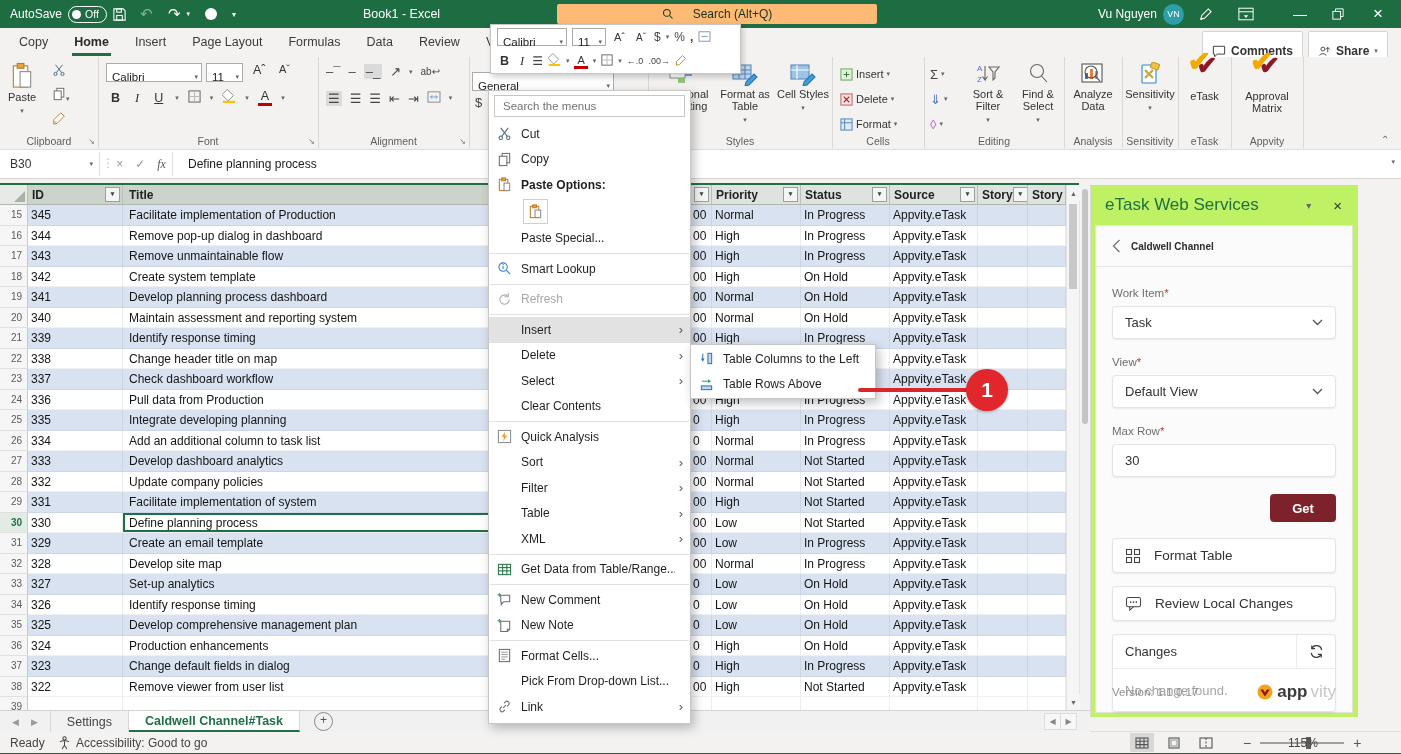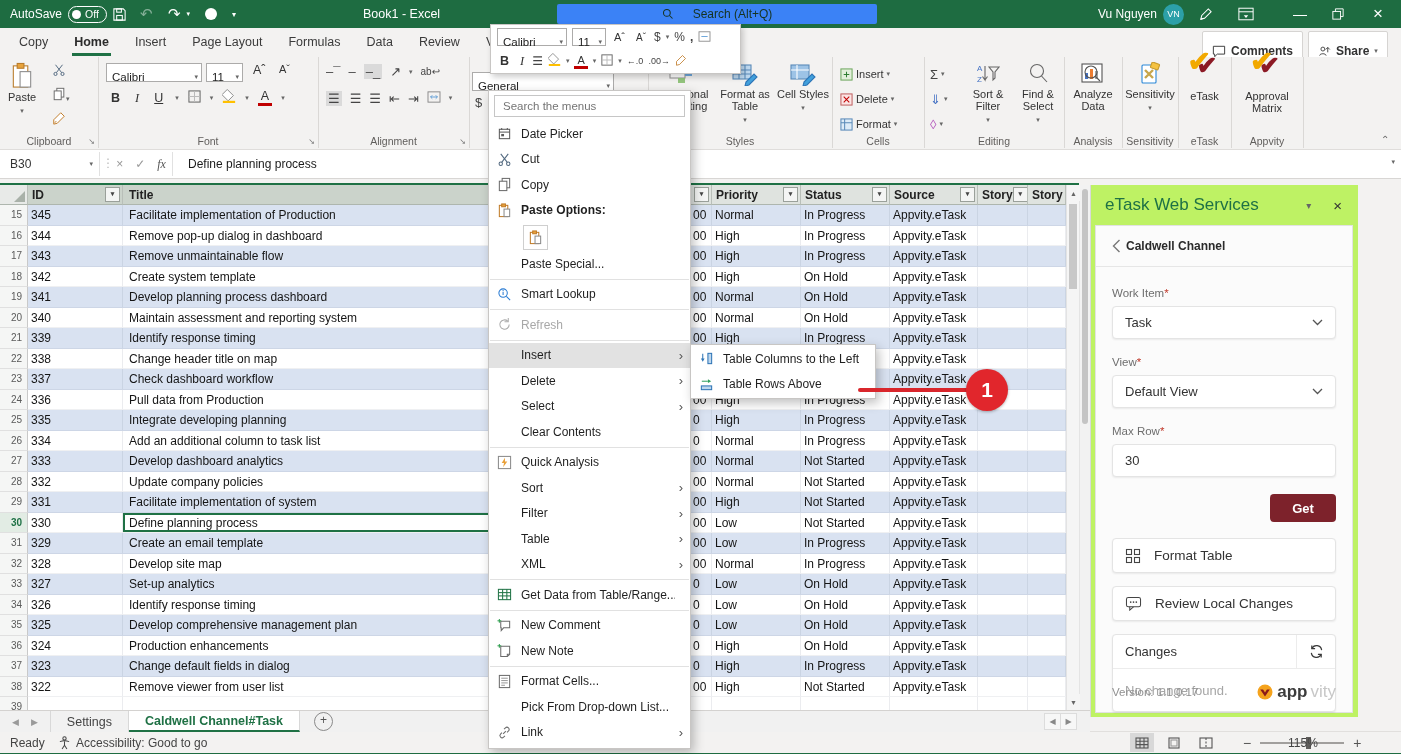--- a/index.html
+++ b/index.html
@@ -4,21 +4,21 @@
 <style>
   html,body{margin:0;padding:0;background:#777;}
   #app{position:relative;width:1401px;height:754px;background:#F3F2F1;overflow:hidden;
        font-family:"Liberation Sans",sans-serif;-webkit-font-smoothing:antialiased;}
   
   #titlebar{position:absolute;left:0;top:0;width:1401px;height:28px;background:#1E6C41;color:#fff;font-size:12px;}
   #titlebar .tb{position:absolute;top:0;height:28px;display:flex;align-items:center;gap:6px;}
   .as-pill{display:flex;align-items:center;gap:4px;border:1px solid #fff;border-radius:9px;height:15px;padding:0 7px 0 3px;font-size:10.5px;}
   .as-dot{width:9px;height:9px;border-radius:50%;background:#fff;}
   .dim{opacity:.45;}
-  #searchpill{position:absolute;left:557px;top:4px;width:320px;height:20px;background:#3b82f6;border-radius:2px;
+  #searchpill{position:absolute;left:557px;top:4px;width:320px;height:20px;background:#fdba74;border-radius:2px;
     display:flex;align-items:center;justify-content:center;gap:19px;color:#16331F;font-size:12px;cursor:text;}
   #avatar{width:21px;height:21px;border-radius:50%;background:#2CA0A8;color:#fff;font-size:9px;display:flex;align-items:center;justify-content:center;}
   .winbtn{width:34px;height:28px;display:flex;align-items:center;justify-content:center;font-size:14px;}
   
   #tabrow{position:absolute;left:0;top:28px;width:1401px;height:29px;background:#F3F2F1;}
   #ribbon-tabs{display:flex;height:29px;align-items:center;padding-left:6px;}
   .tab{padding:0 13px;font-size:12.5px;color:#3b3b3b;height:29px;line-height:29px;position:relative;white-space:nowrap;}
   .tab.active{font-weight:bold;color:#2b2b2b;}
   .tab.active::after{content:"";position:absolute;left:11px;right:11px;bottom:1px;height:3px;background:#1F7145;}
   .trbtn{position:absolute;top:3px;height:22px;border:1px solid #D6D4D2;border-radius:2px;background:#fff;
@@ -81,21 +81,21 @@
   .vicon{width:24px;height:19px;display:flex;align-items:center;justify-content:center;}
   .vicon.on{background:#D8D8D8;}
   #zoomtrack{width:84px;height:2px;background:#A19F9D;position:relative;}
   #zoomthumb{position:absolute;left:46px;top:-5px;width:5px;height:12px;background:#605E5C;}
   #bottomline{position:absolute;left:0;top:752px;width:1401px;height:2px;background:#1E6C41;}
   
   #panel{position:absolute;left:1090px;top:185px;width:268px;height:532px;background:#bef264;border-left:1px solid #D9D9D9;box-sizing:border-box;z-index:4;}
   #panel-h{display:flex;align-items:center;padding:10px 16px 6px 14px;gap:22px;}
   #panel-h .pt{flex:1;color:#1F7145;font-size:17px;}
   #pcard{position:absolute;left:4px;right:5px;top:40px;bottom:4px;border:1px solid #E2E2E2;background:#FBFBFB;}
-  #pchead{height:40px;display:flex;align-items:center;gap:5px;padding:0 16px;border-bottom:1px solid #E6E6E6;font-size:12px;font-weight:bold;color:#2b2b2b;}
+  #pchead{height:40px;display:flex;align-items:center;gap:10px;padding:0 16px;border-bottom:1px solid #E6E6E6;font-size:10px;font-weight:bold;color:#2b2b2b;}
   #pcbody{padding:20px 16px 0 16px;}
   .plabel{font-size:11.5px;color:#6E6E6E;margin-bottom:7px;}
   .req{color:#C0392B;}
   .pselect,.pinput{height:33px;background:#fff;border:1px solid #E4E4E4;border-radius:4px;box-shadow:0 1px 2px rgba(0,0,0,.07);
      display:flex;align-items:center;justify-content:space-between;padding:0 12px;font-size:13px;color:#333;margin-bottom:17px;box-sizing:border-box;}
   #getbtn{display:block;margin-left:auto;margin-top:4px;width:66px;height:28px;background:#7D222B;color:#fff;font-size:13px;font-weight:bold;
      border:none;border-radius:4px;margin-bottom:16px;}
   .pbtn{height:33px;background:#fff;border:1px solid #E4E4E4;border-radius:4px;box-shadow:0 1px 2px rgba(0,0,0,.07);
      display:flex;align-items:center;gap:13px;padding:0 12px;font-size:13.5px;color:#333;margin-bottom:13px;}
   #changes{background:#fff;border:1px solid #E4E4E4;border-radius:4px;box-shadow:0 1px 2px rgba(0,0,0,.07);overflow:hidden;}
@@ -1030,31 +1030,20 @@
     </div>
   </div>
 
   <div id="ctx">
     <div id="msearch">
       <input type="text" placeholder="Search the menus" style="">
     </div>
     <div id="ctx-items">
         <div class="mi">
     <span class="mic"><svg viewBox="0 0 16 16">
-              <rect x="2.5" y="3.5" width="11" height="10" fill="none" stroke="#5a5a5a"></rect>
-              <line x1="2.5" y1="6.5" x2="13.5" y2="6.5" stroke="#5a5a5a"></line>
-              <line x1="5" y1="2" x2="5" y2="4" stroke="#5a5a5a"></line>
-              <line x1="11" y1="2" x2="11" y2="4" stroke="#5a5a5a"></line>
-              <rect x="4.5" y="8.5" width="3" height="2.5" fill="#5a5a5a"></rect>
-            </svg></span>
-    <span class="mlab">Date Picker</span>
-    <span class="marr"></span>
-  </div>
-        <div class="mi">
-    <span class="mic"><svg viewBox="0 0 16 16">
               <line x1="4" y1="2" x2="11" y2="11" stroke="#51687F"></line>
               <line x1="12" y1="2" x2="5" y2="11" stroke="#51687F"></line>
               <circle cx="4" cy="12.5" r="1.8" fill="none" stroke="#51687F"></circle>
               <circle cx="12" cy="12.5" r="1.8" fill="none" stroke="#51687F"></circle>
             </svg></span>
     <span class="mlab">Cut</span>
     <span class="marr"></span>
   </div>
         <div class="mi">
     <span class="mic"><svg viewBox="0 0 16 16">

